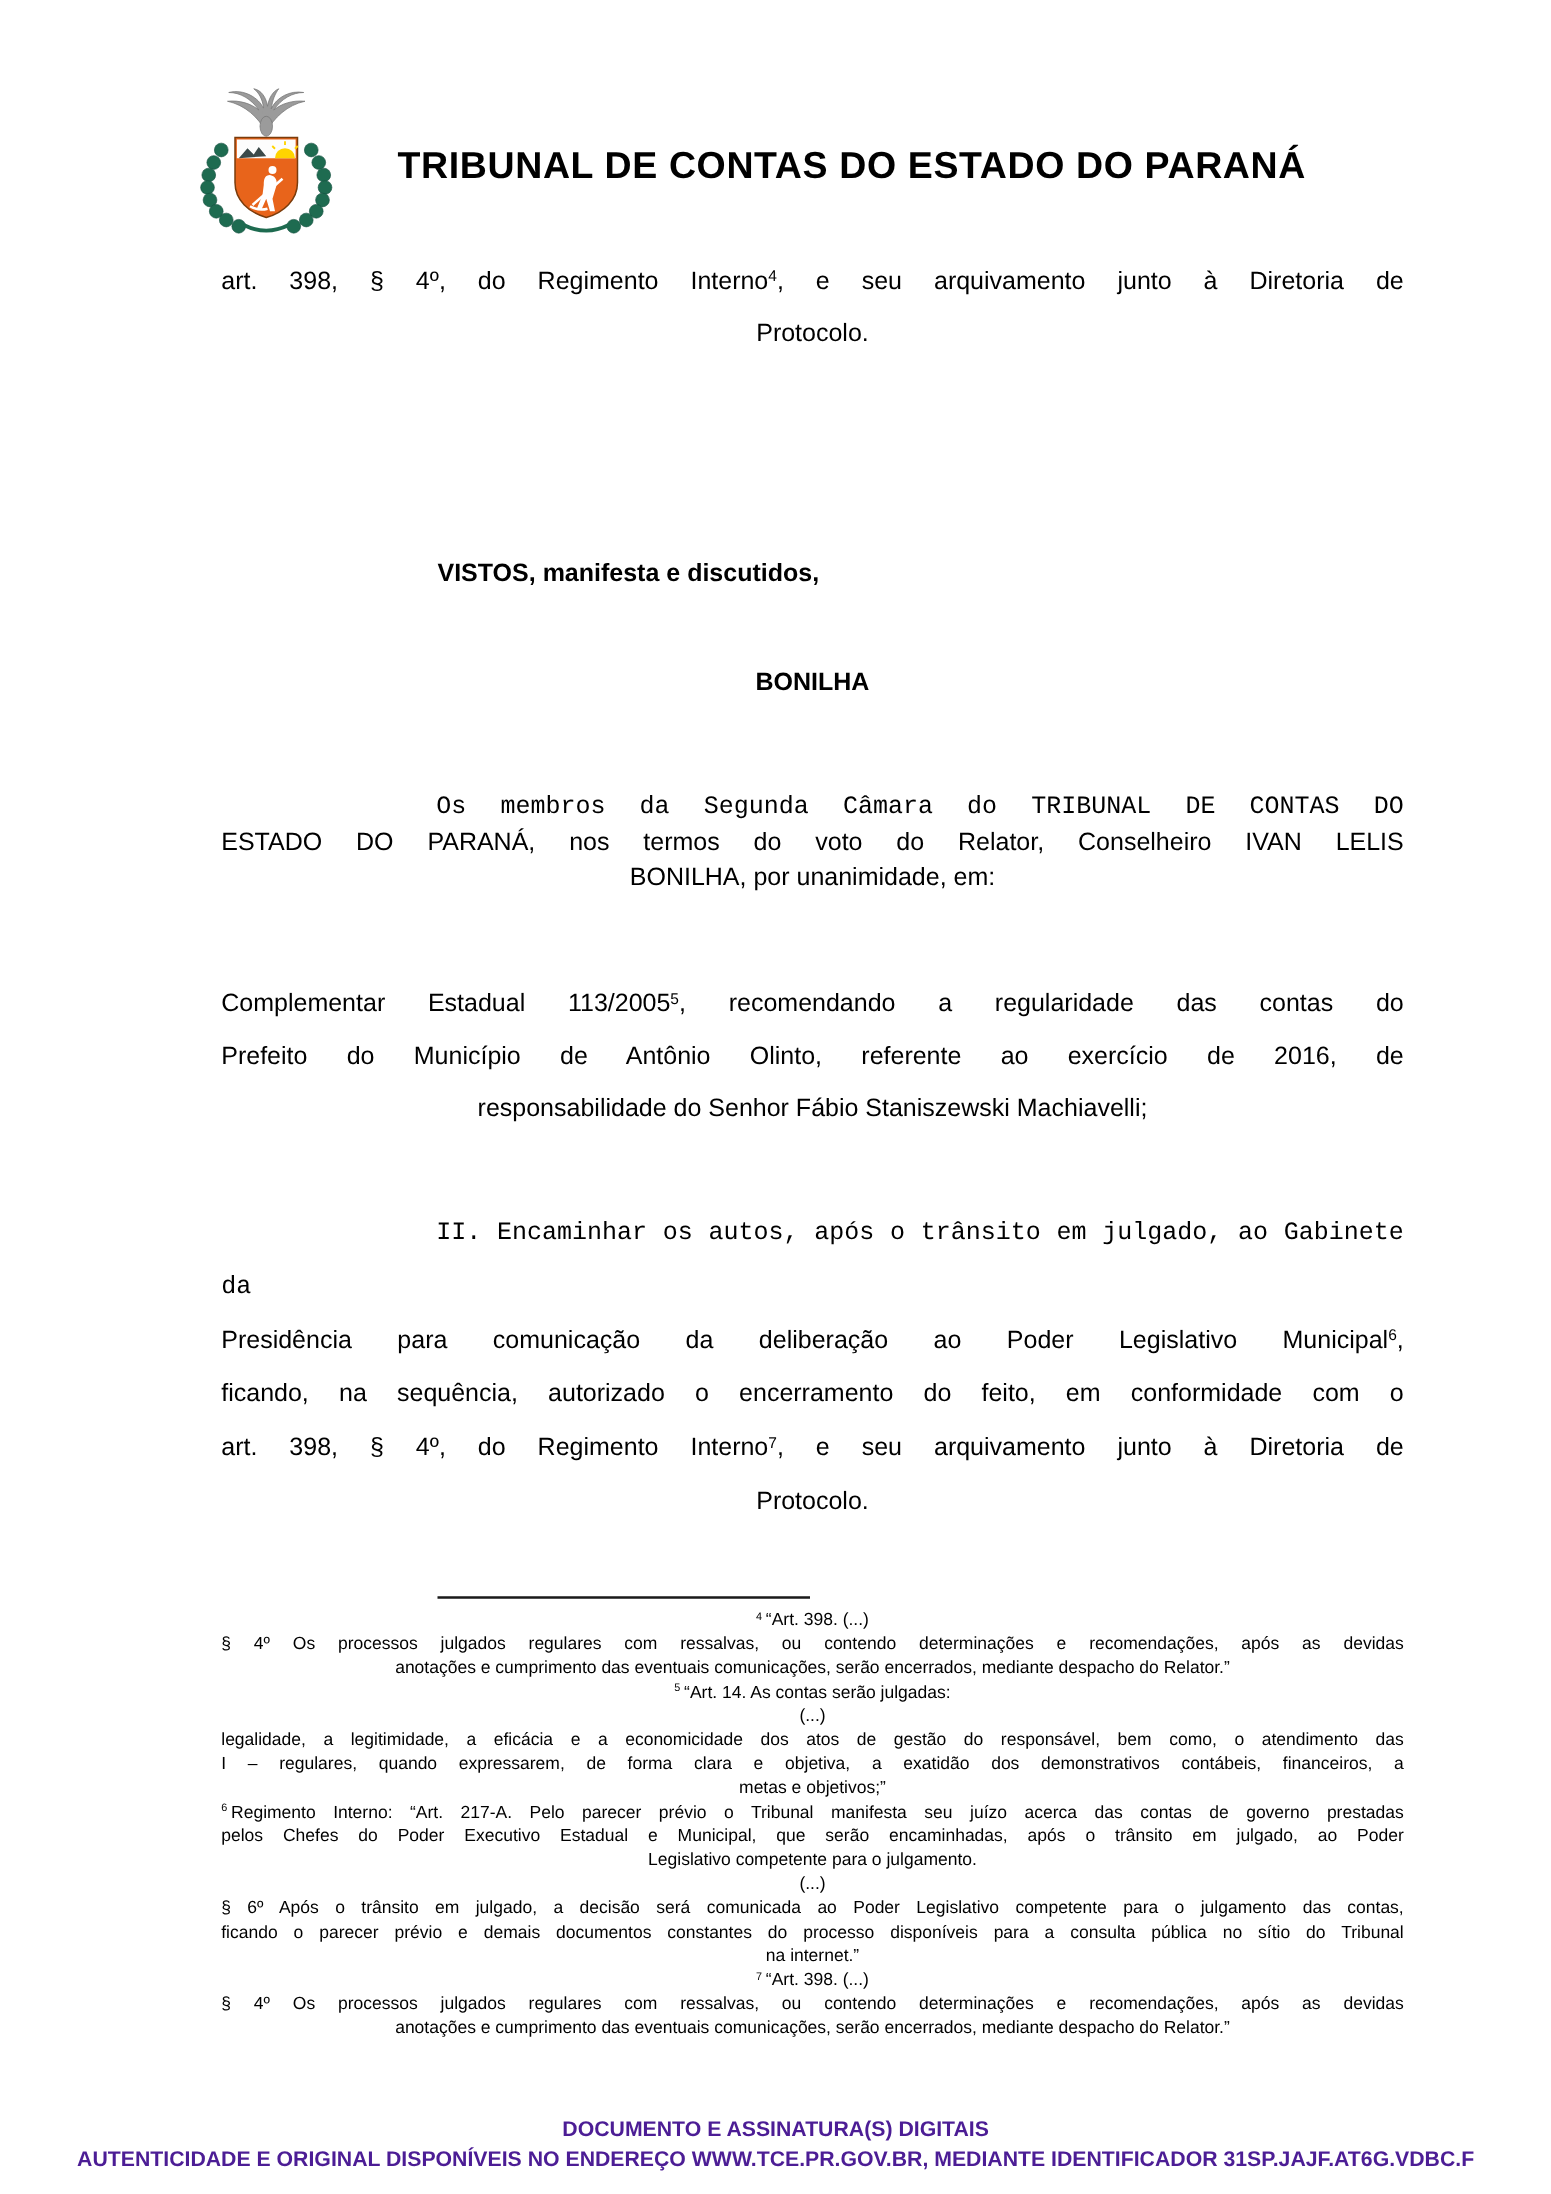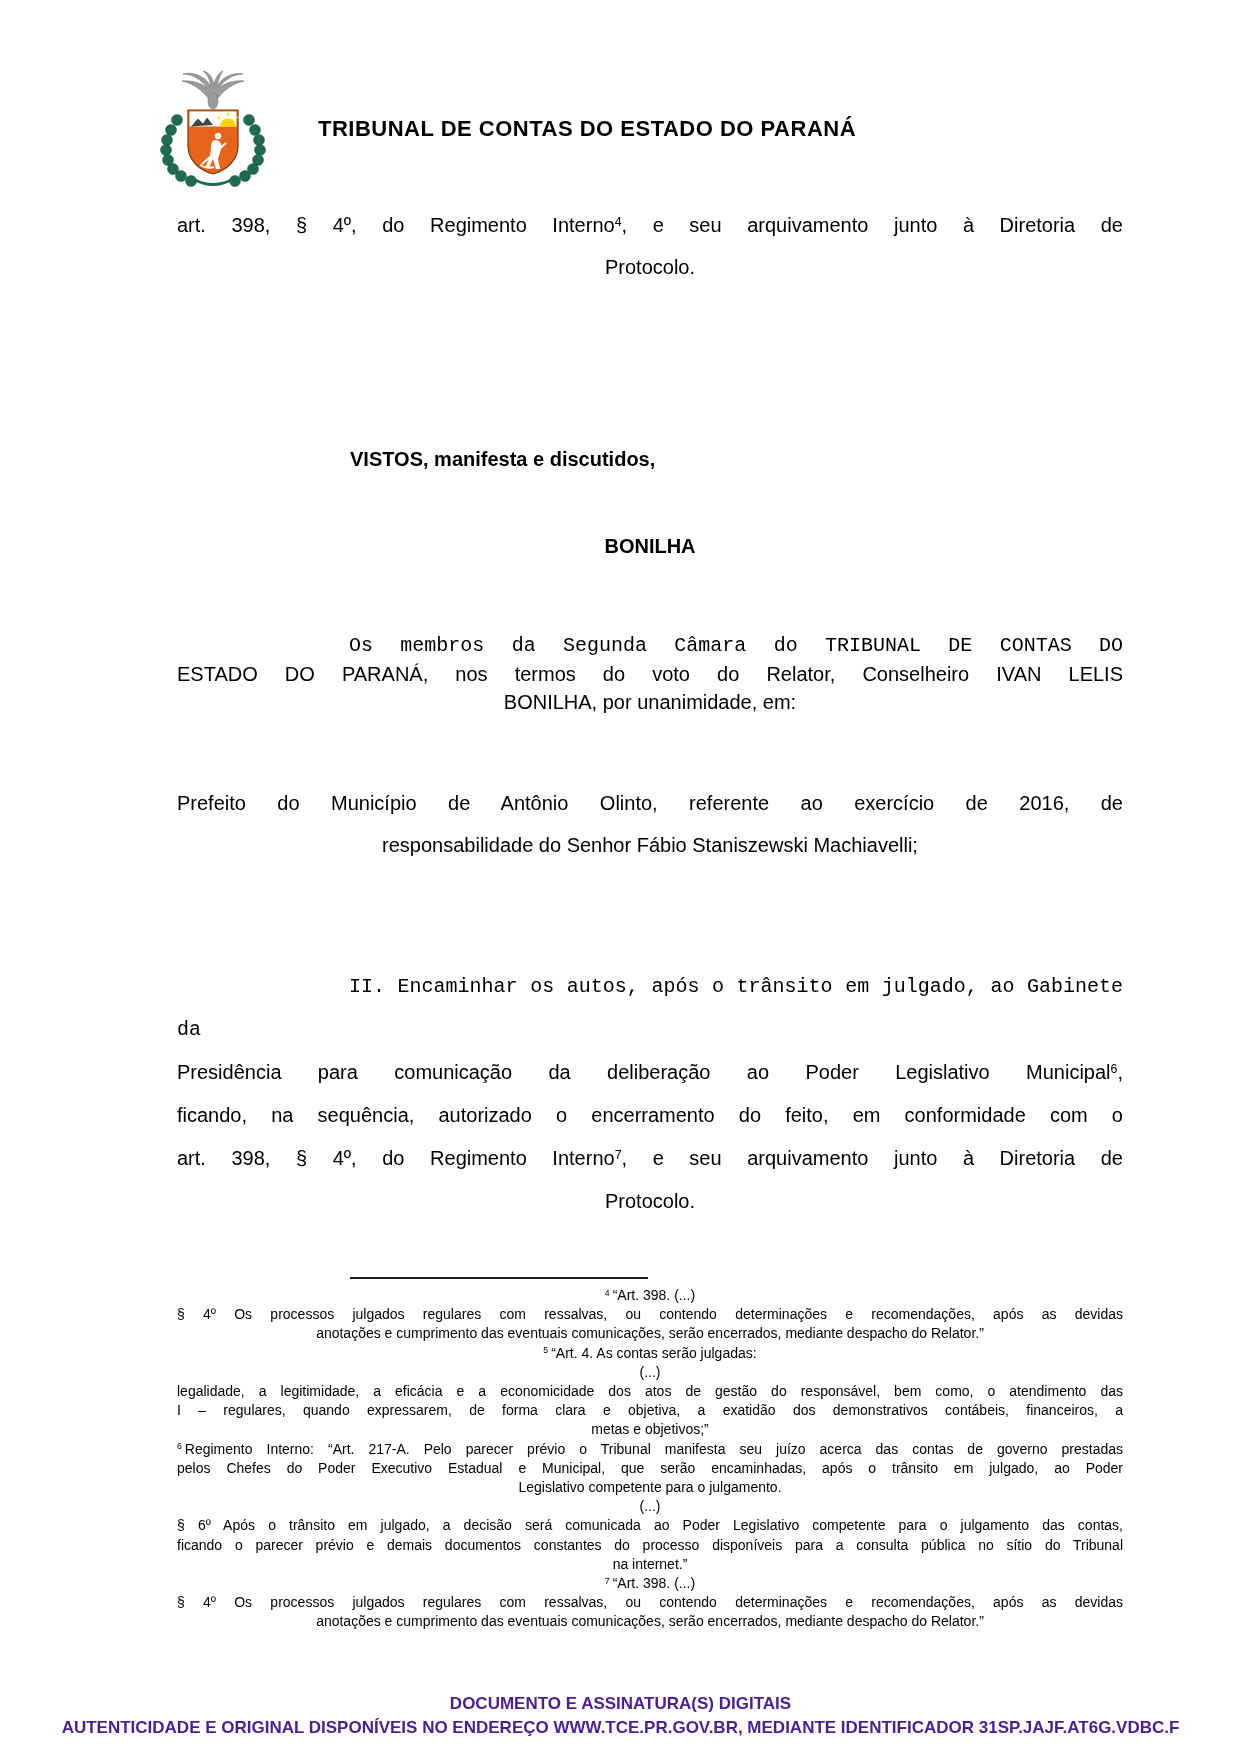--- a/index.html
+++ b/index.html
@@ -1,21 +1,21 @@
 <!DOCTYPE html>
 <html><head>
 <meta charset="utf-8">
 <style>
   html,body{margin:0;padding:0;background:#fff;}
   .page{position:relative;width:1241px;height:1755px;background:#ffffff;overflow:hidden;
         font-family:"Liberation Sans","DejaVu Sans",sans-serif;color:#000;}
 
   
   .logo{position:absolute;left:150px;top:70px;width:126px;height:120px;}
-  .doc-title{position:absolute;left:318px;top:116px;font-size:22px;font-weight:700;
+  .doc-title{position:absolute;left:318px;top:116px;font-size:30px;font-weight:700;
              letter-spacing:0.5px;white-space:nowrap;}
 
   
   .blk{position:absolute;left:177px;width:946px;font-size:20px;}
   .p1{top:204px;line-height:42px;}
   .vistos{position:absolute;left:350px;top:448px;font-size:20px;font-weight:700;line-height:22px;}
   .acordam{position:absolute;left:177px;width:946px;top:535px;text-align:center;
            font-size:20px;font-weight:700;line-height:22px;}
   .membros{top:632px;line-height:28px;}
   .item1{top:782px;line-height:42px;}
@@ -99,38 +99,39 @@
 
   <div class="acordam">BONILHA</div>
 
   <div class="blk membros">
     <div class="jl ind">Os membros da Segunda Câmara do TRIBUNAL DE CONTAS DO</div>
     <div class="jl">ESTADO DO PARANÁ, nos termos do voto do Relator, Conselheiro IVAN LELIS</div>
     <div class="ll">BONILHA, por unanimidade, em:</div>
   </div>
 
   <div class="blk item1">
+    <div class="jl"><span>Complementar Estadual 113/2005</span><sup class="s">5</sup><span>, recomendando a regularidade das contas do</span></div>
     <div class="jl">Prefeito do Município de Antônio Olinto, referente ao exercício de 2016, de</div>
     <div class="ll">responsabilidade do Senhor Fábio Staniszewski Machiavelli;</div>
   </div>
 
   <div class="blk item2">
     <div class="jl ind">II. Encaminhar os autos, após o trânsito em julgado, ao Gabinete da</div>
     <div class="jl"><span>Presidência para comunicação da deliberação ao Poder Legislativo Municipal</span><sup class="s">6</sup><span>,</span></div>
     <div class="jl">ficando, na sequência, autorizado o encerramento do feito, em conformidade com o</div>
     <div class="jl"><span>art. 398, § 4º, do Regimento Interno</span><sup class="s">7</sup><span>, e seu arquivamento junto à Diretoria de</span></div>
     <div class="ll">Protocolo.</div>
   </div>
 
   <div class="fn-sep"></div>
   <div class="footnotes">
     <div class="ll"><sup class="s">4</sup><span>“Art. 398. (...)</span></div>
     <div class="jl">§ 4º Os processos julgados regulares com ressalvas, ou contendo determinações e recomendações, após as devidas</div>
     <div class="ll">anotações e cumprimento das eventuais comunicações, serão encerrados, mediante despacho do Relator.”</div>
-    <div class="ll"><sup class="s">5</sup><span>“Art. 4. As contas serão julgadas:</span></div>
+    <div class="ll"><sup class="s">5</sup><span>“Art. 14. As contas serão julgadas:</span></div>
     <div class="ll">(...)</div>
     <div class="jl">legalidade, a legitimidade, a eficácia e a economicidade dos atos de gestão do responsável, bem como, o atendimento das</div>
     <div class="jl">I – regulares, quando expressarem, de forma clara e objetiva, a exatidão dos demonstrativos contábeis, financeiros, a</div>
     <div class="ll">metas e objetivos;”</div>
     <div class="jl"><sup class="s">6</sup><span>Regimento Interno: “Art. 217-A. Pelo parecer prévio o Tribunal manifesta seu juízo acerca das contas de governo prestadas</span></div>
     <div class="jl">pelos Chefes do Poder Executivo Estadual e Municipal, que serão encaminhadas, após o trânsito em julgado, ao Poder</div>
     <div class="ll">Legislativo competente para o julgamento.</div>
     <div class="ll">(...)</div>
     <div class="jl">§ 6º Após o trânsito em julgado, a decisão será comunicada ao Poder Legislativo competente para o julgamento das contas,</div>
     <div class="jl">ficando o parecer prévio e demais documentos constantes do processo disponíveis para a consulta pública no sítio do Tribunal</div>

